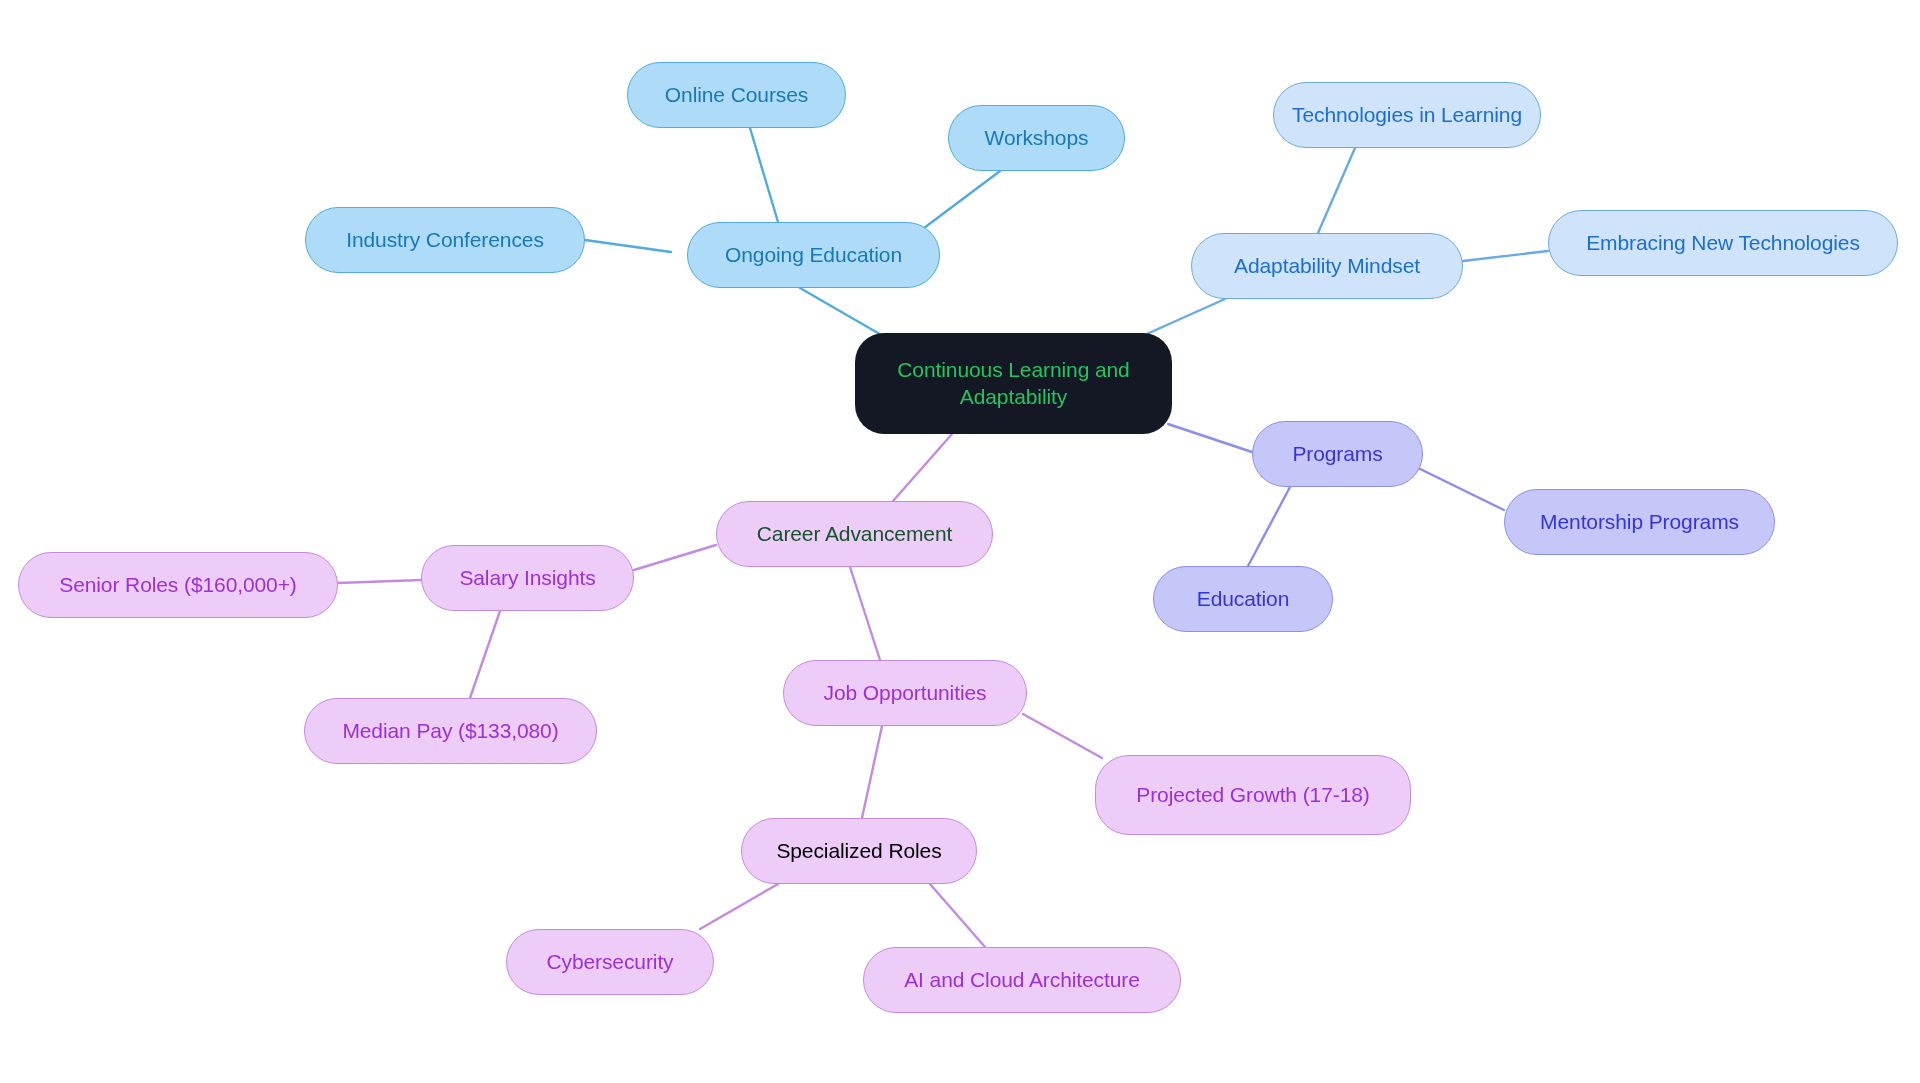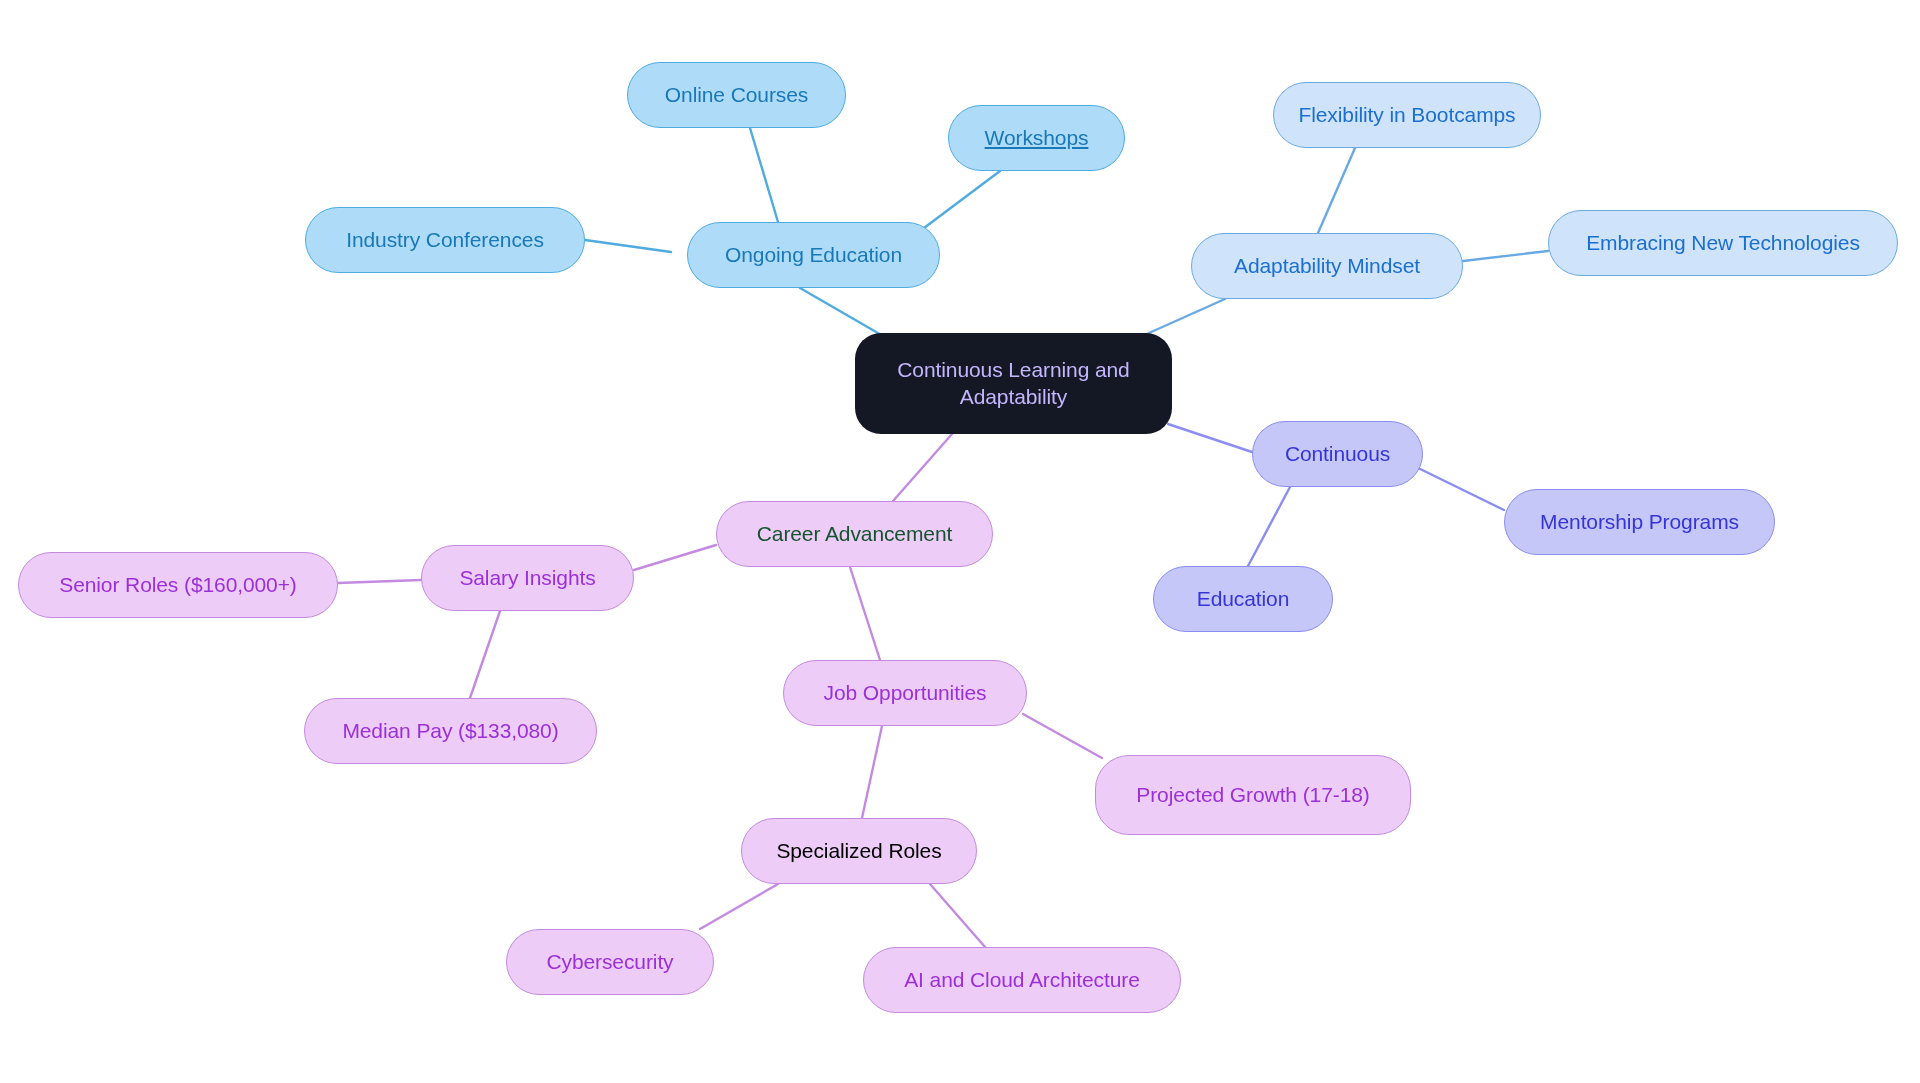--- a/index.html
+++ b/index.html
@@ -66,30 +66,30 @@
       <line x1="716" y1="545" x2="634" y2="570" stroke="#c48ae0" stroke-width="2.4" stroke-linecap="round"></line>
       <line x1="421" y1="580" x2="338" y2="583" stroke="#c48ae0" stroke-width="2.4" stroke-linecap="round"></line>
       <line x1="500" y1="611" x2="470" y2="698" stroke="#c48ae0" stroke-width="2.4" stroke-linecap="round"></line>
       <line x1="850" y1="567" x2="880" y2="660" stroke="#c48ae0" stroke-width="2.4" stroke-linecap="round"></line>
       <line x1="1023" y1="714" x2="1102" y2="758" stroke="#c48ae0" stroke-width="2.4" stroke-linecap="round"></line>
       <line x1="882" y1="726" x2="862" y2="818" stroke="#c48ae0" stroke-width="2.4" stroke-linecap="round"></line>
       <line x1="778" y1="884" x2="700" y2="929" stroke="#c48ae0" stroke-width="2.4" stroke-linecap="round"></line>
       <line x1="930" y1="884" x2="985" y2="947" stroke="#c48ae0" stroke-width="2.4" stroke-linecap="round"></line>
     </svg>
   <div id="node-layer">
-      <div class="node root" style="left: 855px; top: 333px; width: 317px; height: 101px; background: rgb(19, 24, 36); border-color: rgb(19, 24, 36); color: #c4b5fd; font-size: 21px;"><span>Continuous Learning and
+      <div class="node root" style="left: 855px; top: 333px; width: 317px; height: 101px; background: rgb(19, 24, 36); border-color: rgb(19, 24, 36); color: #22c55e; font-size: 21px; border-radius: 29px;"><span>Continuous Learning and
 Adaptability</span></div>
       <div class="node" style="left: 687px; top: 222px; width: 253px; height: 66px; background: rgb(174, 220, 248); border-color: rgb(79, 171, 224); color: rgb(24, 120, 184); font-size: 21px;"><span>Ongoing Education</span></div>
       <div class="node" style="left: 627px; top: 62px; width: 219px; height: 66px; background: rgb(174, 220, 248); border-color: rgb(79, 171, 224); color: rgb(24, 120, 184); font-size: 21px;"><span>Online Courses</span></div>
-      <div class="node" style="left: 948px; top: 105px; width: 177px; height: 66px; background: rgb(174, 220, 248); border-color: rgb(79, 171, 224); color: rgb(24, 120, 184); font-size: 21px; text-decoration: underline;"><span>Workshops</span></div>
+      <div class="node" style="left: 948px; top: 105px; width: 177px; height: 66px; background: rgb(174, 220, 248); border-color: rgb(79, 171, 224); color: rgb(24, 120, 184); font-size: 21px;"><span>Workshops</span></div>
       <div class="node" style="left: 305px; top: 207px; width: 280px; height: 66px; background: rgb(174, 220, 248); border-color: rgb(79, 171, 224); color: rgb(24, 120, 184); font-size: 21px;"><span>Industry Conferences</span></div>
       <div class="node" style="left: 1191px; top: 233px; width: 272px; height: 66px; background: rgb(207, 227, 250); border-color: rgb(106, 170, 228); color: rgb(26, 111, 208); font-size: 21px;"><span>Adaptability Mindset</span></div>
-      <div class="node" style="left: 1273px; top: 82px; width: 268px; height: 66px; background: rgb(207, 227, 250); border-color: rgb(106, 170, 228); color: rgb(26, 111, 208); font-size: 21px;"><span>Flexibility in Bootcamps</span></div>
+      <div class="node" style="left: 1273px; top: 82px; width: 268px; height: 66px; background: rgb(207, 227, 250); border-color: rgb(106, 170, 228); color: rgb(26, 111, 208); font-size: 21px;"><span>Technologies in Learning</span></div>
       <div class="node" style="left: 1548px; top: 210px; width: 350px; height: 66px; background: rgb(207, 227, 250); border-color: rgb(106, 170, 228); color: rgb(26, 111, 208); font-size: 21px;"><span>Embracing New Technologies</span></div>
-      <div class="node" style="left: 1252px; top: 421px; width: 171px; height: 66px; background: rgb(197, 199, 248); border-color: rgb(139, 142, 240); color: rgb(54, 52, 216); font-size: 21px;"><span>Continuous</span></div>
+      <div class="node" style="left: 1252px; top: 421px; width: 171px; height: 66px; background: rgb(197, 199, 248); border-color: rgb(139, 142, 240); color: rgb(54, 52, 216); font-size: 21px;"><span>Programs</span></div>
       <div class="node" style="left: 1504px; top: 489px; width: 271px; height: 66px; background: rgb(197, 199, 248); border-color: rgb(139, 142, 240); color: rgb(54, 52, 216); font-size: 21px;"><span>Mentorship Programs</span></div>
       <div class="node" style="left: 1153px; top: 566px; width: 180px; height: 66px; background: rgb(197, 199, 248); border-color: rgb(139, 142, 240); color: rgb(54, 52, 216); font-size: 21px;"><span>Education</span></div>
       <div class="node" style="left: 716px; top: 501px; width: 277px; height: 66px; background: rgb(237, 205, 247); border-color: rgb(196, 138, 224); color: #14532d; font-size: 21px;"><span>Career Advancement</span></div>
       <div class="node" style="left: 421px; top: 545px; width: 213px; height: 66px; background: rgb(237, 205, 247); border-color: rgb(196, 138, 224); color: rgb(155, 48, 217); font-size: 21px;"><span>Salary Insights</span></div>
       <div class="node" style="left: 18px; top: 552px; width: 320px; height: 66px; background: rgb(237, 205, 247); border-color: rgb(196, 138, 224); color: rgb(155, 48, 217); font-size: 21px;"><span>Senior Roles ($160,000+)</span></div>
       <div class="node" style="left: 304px; top: 698px; width: 293px; height: 66px; background: rgb(237, 205, 247); border-color: rgb(196, 138, 224); color: rgb(155, 48, 217); font-size: 21px;"><span>Median Pay ($133,080)</span></div>
       <div class="node" style="left: 783px; top: 660px; width: 244px; height: 66px; background: rgb(237, 205, 247); border-color: rgb(196, 138, 224); color: rgb(155, 48, 217); font-size: 21px;"><span>Job Opportunities</span></div>
       <div class="node" style="left: 1095px; top: 755px; width: 316px; height: 80px; background: rgb(237, 205, 247); border-color: rgb(196, 138, 224); color: rgb(155, 48, 217); font-size: 21px; text-align: center;"><span>Projected Growth (17-18)</span></div>
       <div class="node" style="left: 741px; top: 818px; width: 236px; height: 66px; background: rgb(237, 205, 247); border-color: rgb(196, 138, 224); color: #000000; font-size: 21px;"><span>Specialized Roles</span></div>
       <div class="node" style="left: 506px; top: 929px; width: 208px; height: 66px; background: rgb(237, 205, 247); border-color: rgb(196, 138, 224); color: rgb(155, 48, 217); font-size: 21px;"><span>Cybersecurity</span></div>

